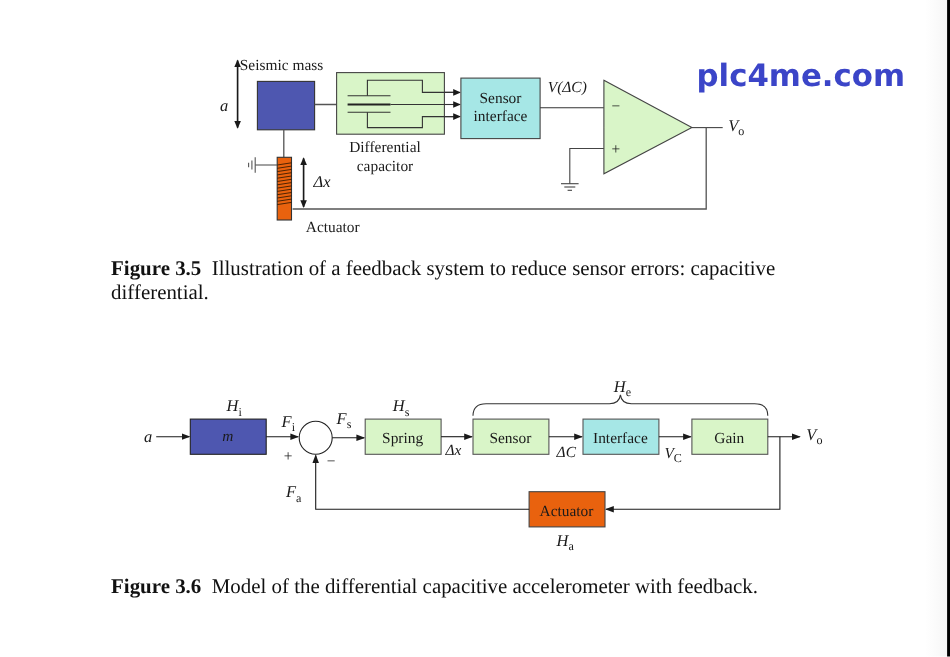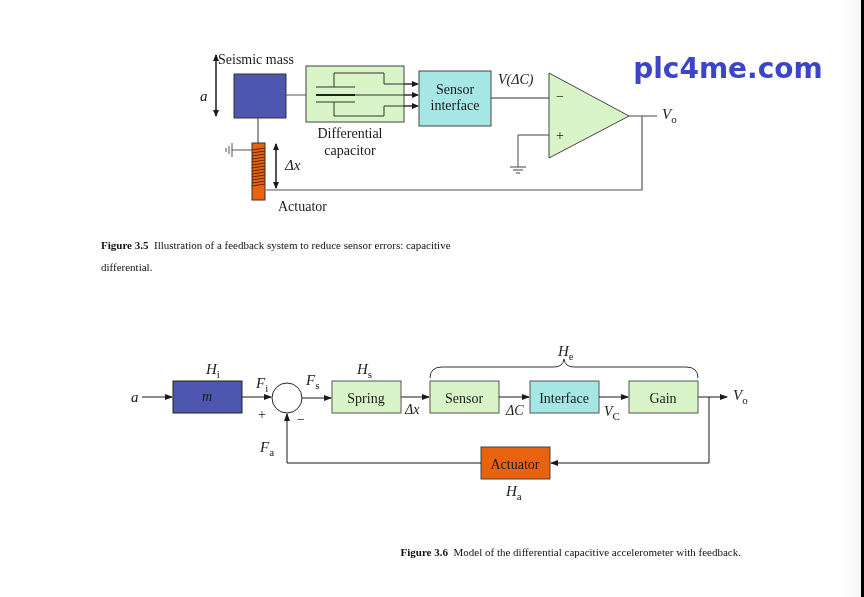--- a/index.html
+++ b/index.html
@@ -5,21 +5,21 @@
   html, body { margin:0; padding:0; }
   body { width:864px; height:597px; background:#ffffff; position:relative; overflow:hidden;
          font-family:"Liberation Serif", serif; color:#1a1a1a; }
   .rightbar { position:absolute; right:0; top:0; width:3px; height:597px; background:#000; }
   .rightshade { position:absolute; right:3px; top:0; width:20px; height:597px;
                 background:linear-gradient(to right, #ffffff, #f6f6f6); }
   svg { position:absolute; left:0; top:0; }
   .t { font-family:"Liberation Serif", serif; fill:#1a1a1a; }
   .it { font-style:italic; }
   .wm { font-family:"DejaVu Sans", sans-serif; font-weight:bold; fill:#3b45c8; }
-  .cap { position:absolute; font-family:"Liberation Serif", serif; font-size:11px; color:#111; line-height:22px; }
+  .cap { position:absolute; font-family:"Liberation Serif", serif; font-size:19px; color:#111; line-height:22px; }
   .cap b { font-weight:bold; }
 </style>
 </head>
 <body>
 
 <div class="rightshade"></div>
 <div class="rightbar"></div>
 
 <svg width="864" height="597" viewBox="0 0 864 597">
   <defs>
@@ -148,16 +148,16 @@
     <text class="t it" x="260" y="452" font-size="15"><tspan>F</tspan><tspan font-style="normal" font-size="11" dy="4">a</tspan></text>
   </g>
 </svg>
 
 <div class="cap" style="left:101px; top:234px; width:640px;">
   <b>Figure 3.5</b>&nbsp;
   <span>Illustration of a feedback system to reduce sensor errors: capacitive</span><br>
   <span>differential.</span>
 </div>
 
-<div class="cap" style="left:101px; top:541px; width:640px;text-align:right;">
+<div class="cap" style="left:101px; top:523px; width:640px;">
   <b>Figure 3.6</b>&nbsp;
   <span>Model of the differential capacitive accelerometer with feedback.</span>
 </div>
 
 </body></html>

